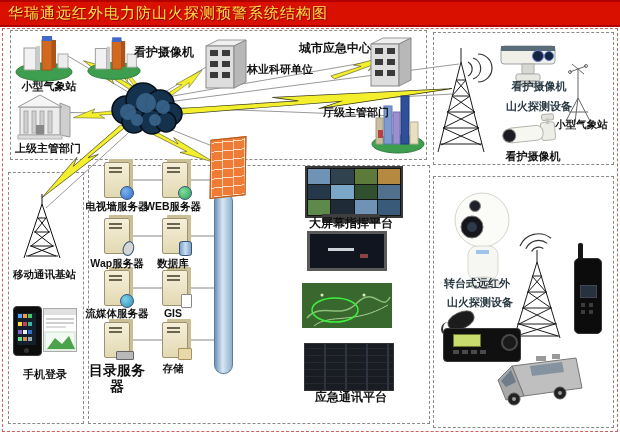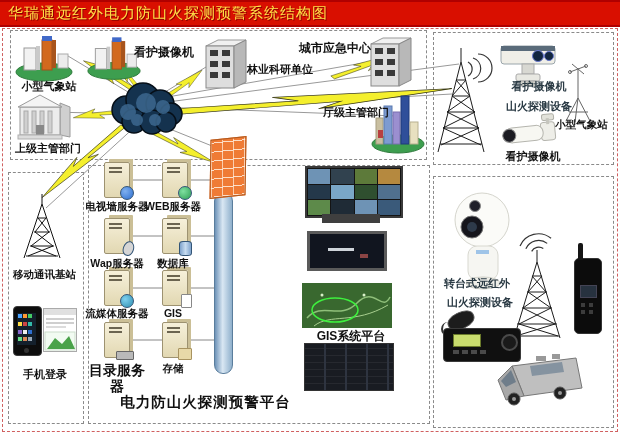--- a/index.html
+++ b/index.html
@@ -423,23 +423,23 @@
 
   <div class="lbl" style="left:84px;top:200px;width:66px;font-size:10.5px">电视墙服务器</div>
   <div class="lbl" style="left:142px;top:200px;width:62px;font-size:10.5px">WEB服务器</div>
   <div class="lbl" style="left:88px;top:257px;width:58px;font-size:10.5px">Wap服务器</div>
   <div class="lbl" style="left:148px;top:257px;width:50px;font-size:10.5px">数据库</div>
   <div class="lbl" style="left:84px;top:307px;width:66px;font-size:10.5px">流媒体服务器</div>
   <div class="lbl" style="left:156px;top:307px;width:34px;font-size:10.5px">GIS</div>
   <div class="lbl" style="left:88px;top:362px;width:58px;font-size:14px">目录服务器</div>
   <div class="lbl" style="left:152px;top:362px;width:42px;font-size:10.5px">存储</div>
 
-  <div class="lbl" style="left:301px;top:330px;width:100px;font-size:12px">GIS系统平台</div>
-
-  <div class="lbl" style="left:98px;top:394px;width:215px;font-size:14.5px;letter-spacing:1px">电力防山火探测预警平台</div>
+  <div class="lbl" style="left:301px;top:217px;width:100px;font-size:12px">大屏幕指挥平台</div>
+  <div class="lbl" style="left:301px;top:391px;width:100px;font-size:12px">应急通讯平台</div>
+
 
   <div class="lbl" style="left:498px;top:80px;width:82px;color:#2a3a44">看护摄像机</div>
   <div class="lbl" style="left:498px;top:100px;width:82px;color:#2a3a44">山火探测设备</div>
   <div class="lbl" style="left:551px;top:118px;width:61px;font-size:10.5px">小型气象站</div>
   <div class="lbl" style="left:499px;top:150px;width:68px">看护摄像机</div>
 
   <div class="lbl" style="left:440px;top:277px;width:74px;color:#2a3a44">转台式远红外</div>
   <div class="lbl" style="left:442px;top:296px;width:76px;color:#2a3a44">山火探测设备</div>
 
 </div>

